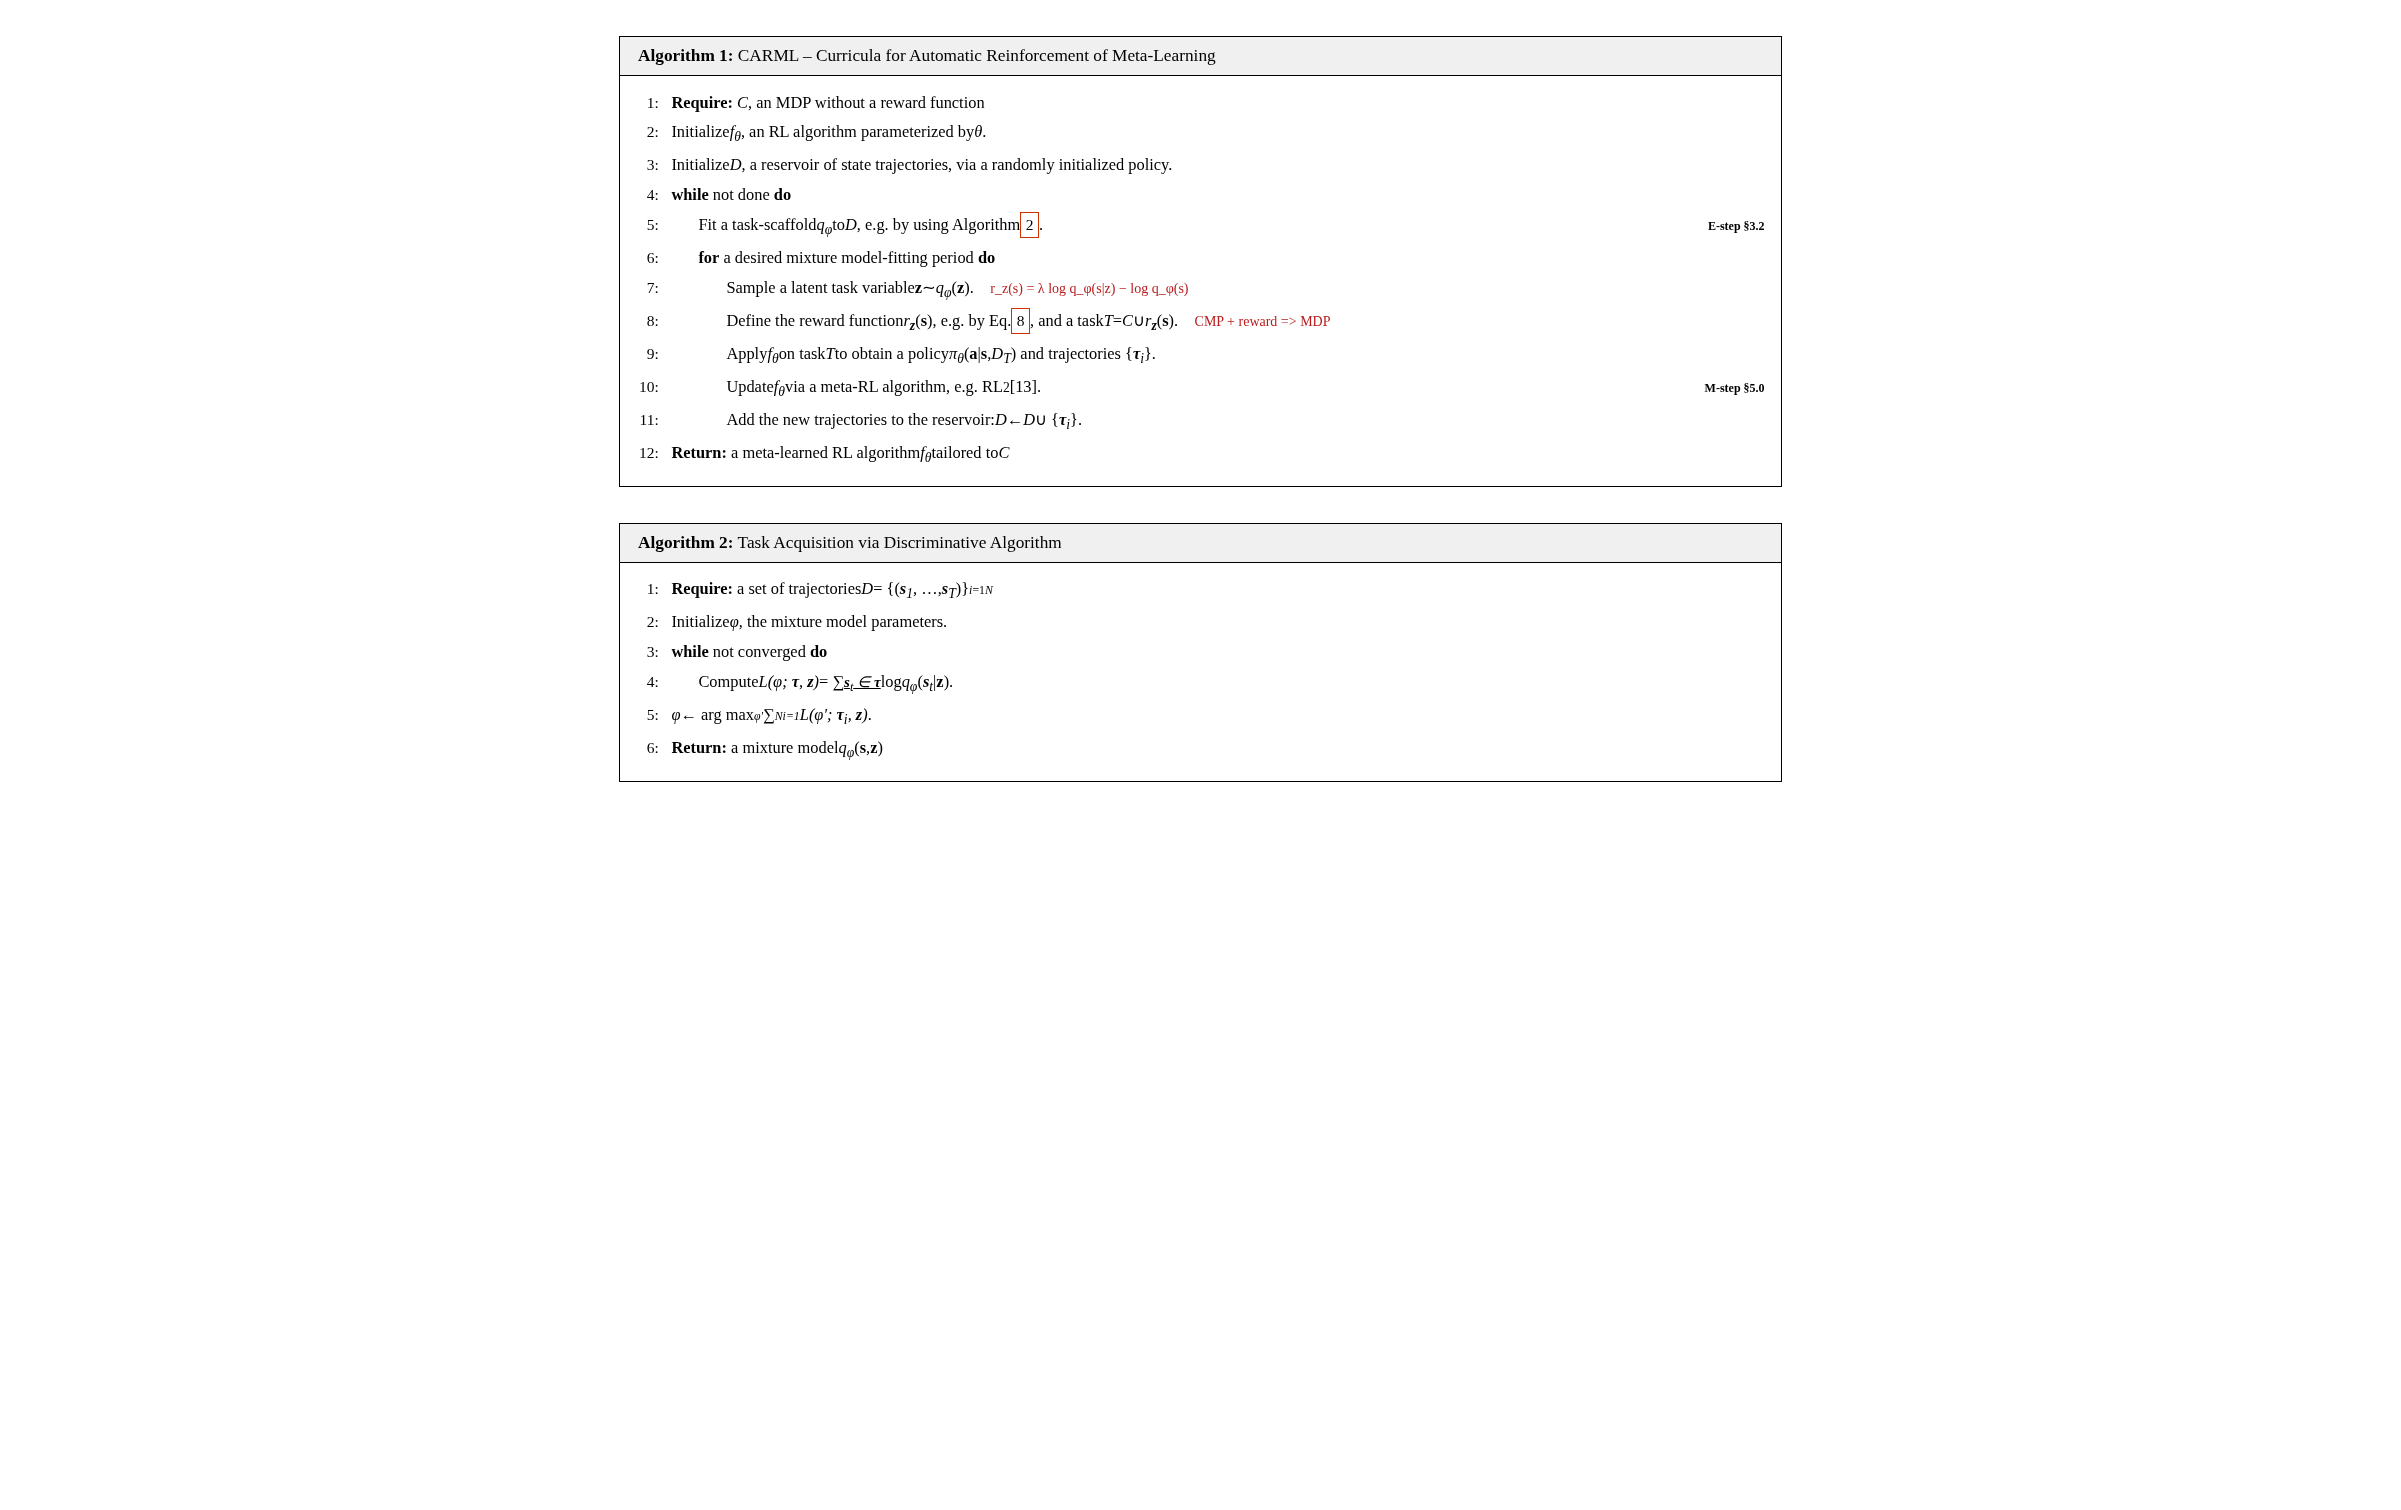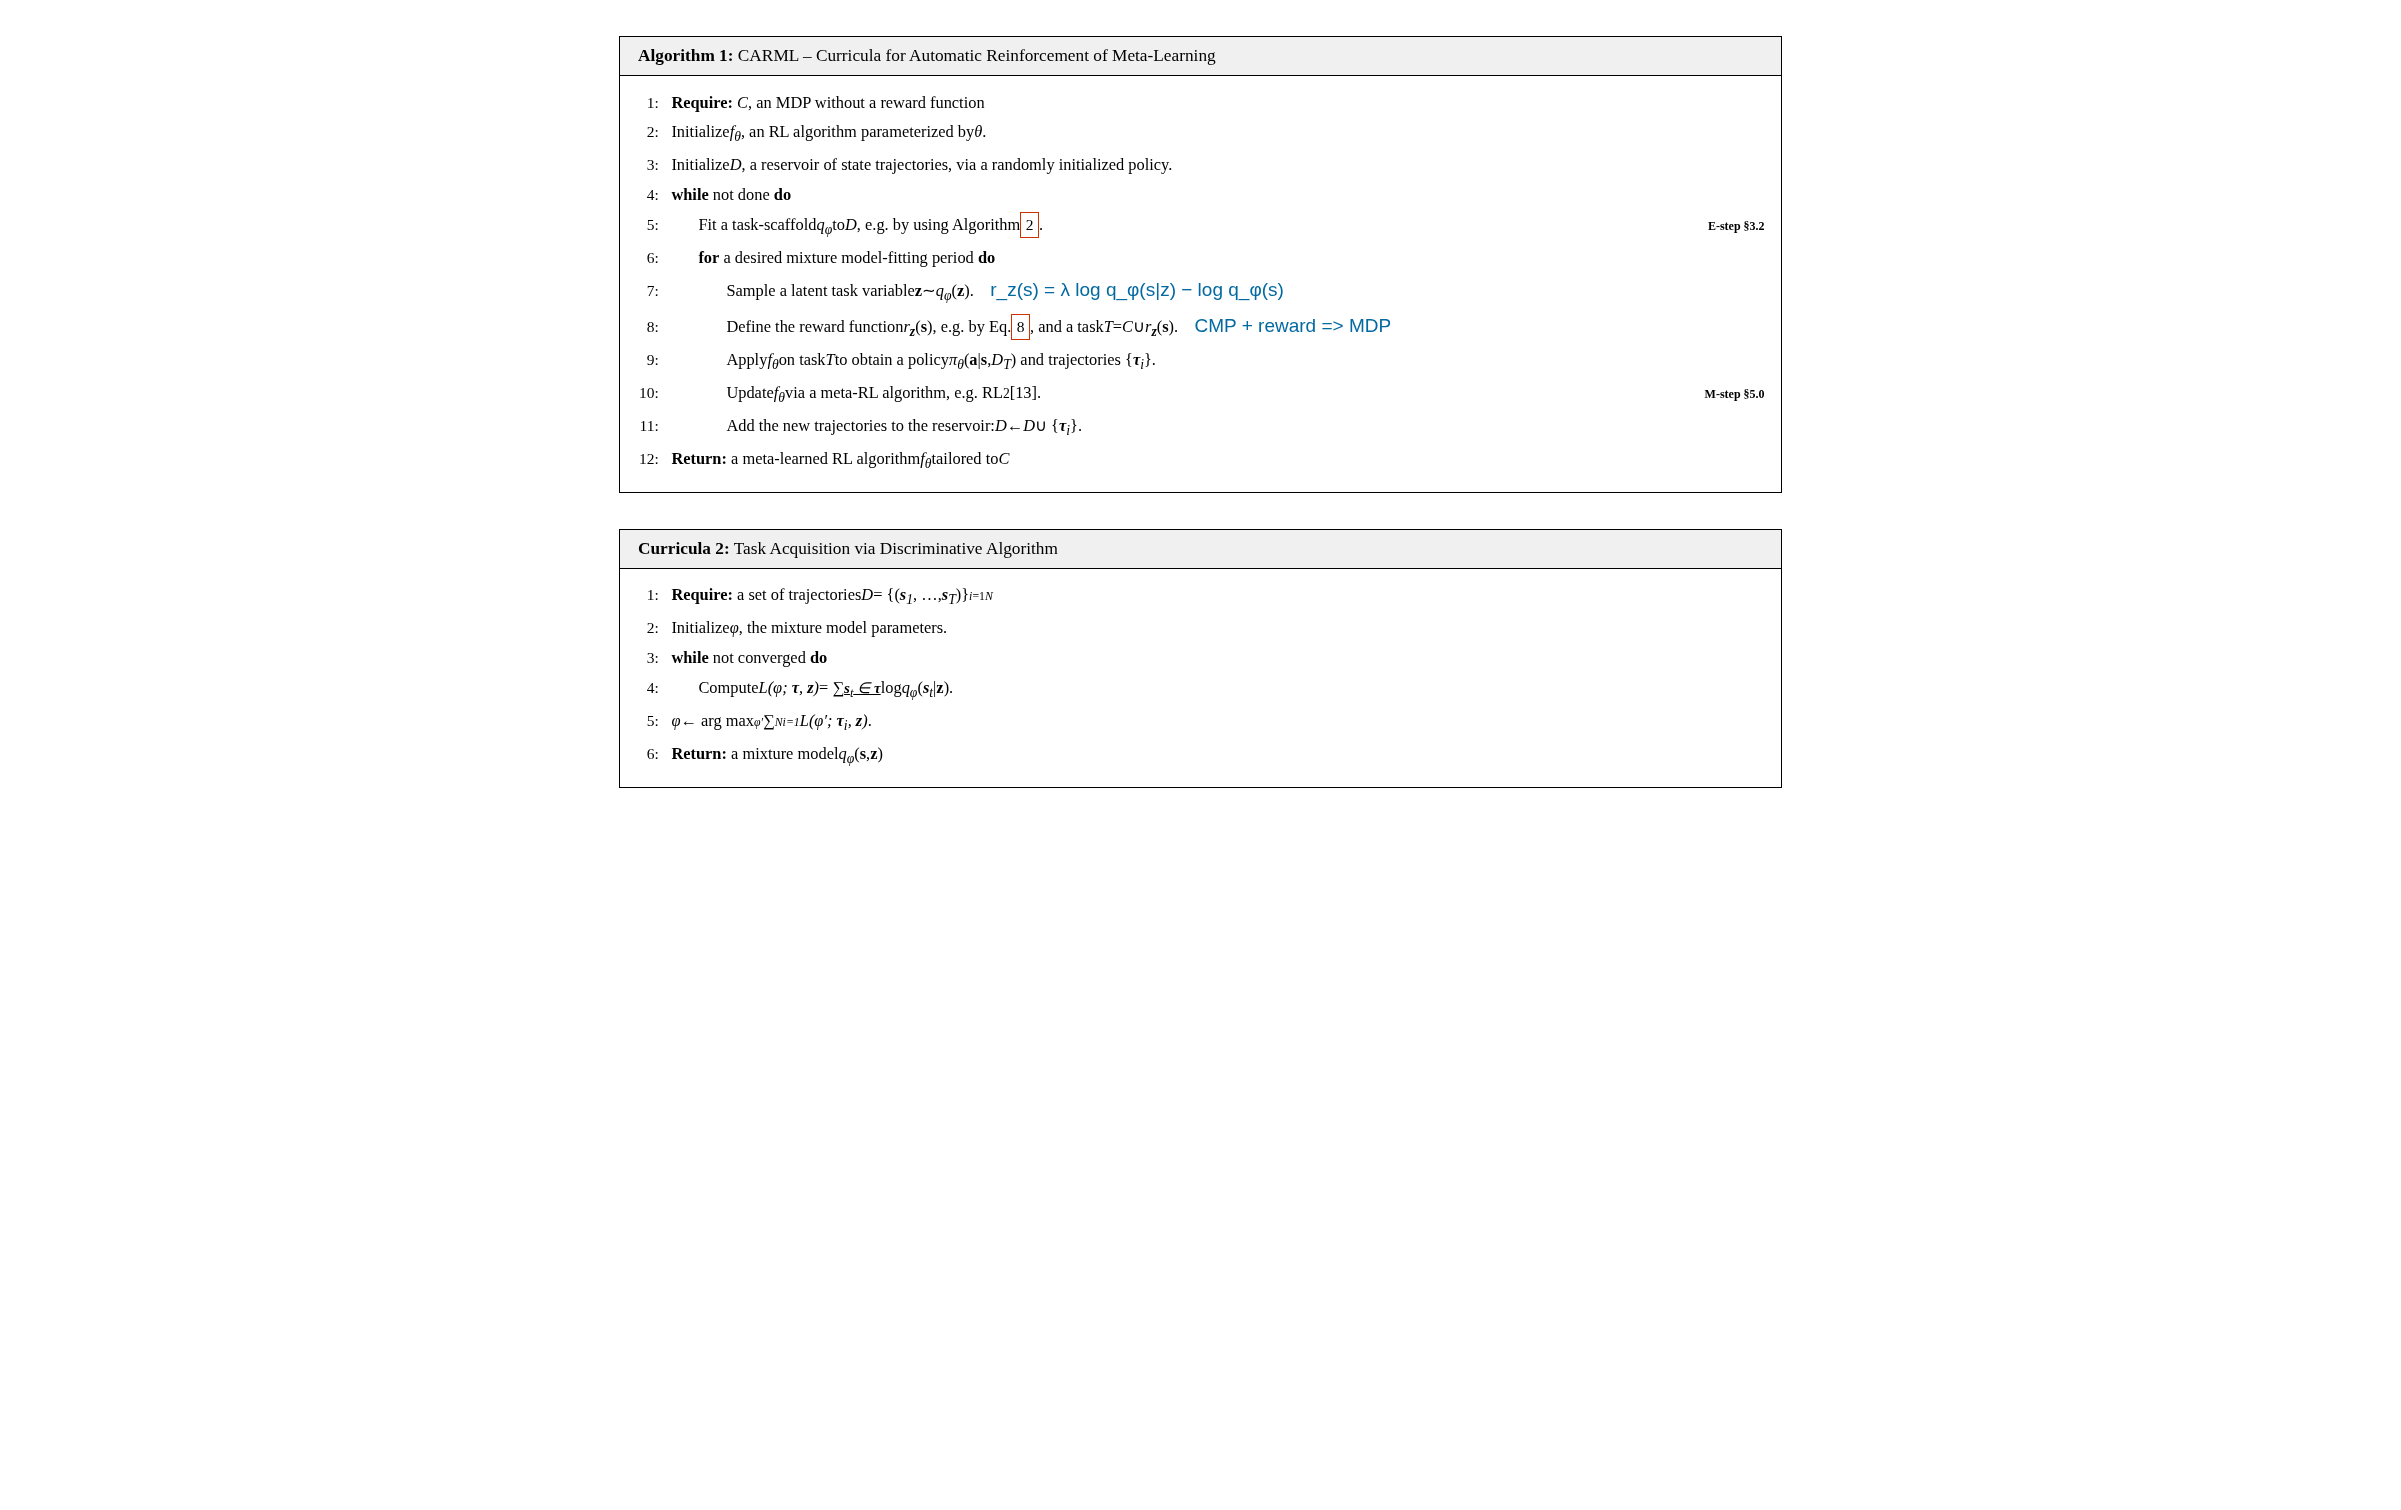--- a/index.html
+++ b/index.html
@@ -54,23 +54,23 @@
     .line-label {
       margin-left: auto;
       font-weight: bold;
       font-size: 12px;
       white-space: nowrap;
       padding-left: 18px;
     }
     .indent1 { padding-left: 27px; text-align: center; }
     .indent2 { padding-left: 55px; }
     .annotation {
-      color: #0369a1;
-      font-family: Liberation Sans, sans-serif;
-      font-size: 19px;
+      color: #b91c1c;
+      font-family: Liberation Serif, serif;
+      font-size: 14px;
       margin-left: 16.4px;
     }
     .boxed-ref {
       border: 1.4px solid #cc3300;
       padding: 0px 4.5px;
       color: #000;
       font-size: 15.5px;
     }
     .math {
       font-style: italic;
@@ -172,21 +172,21 @@
       <span class="line-content">
         <strong>Return:</strong>&nbsp;a meta-learned RL algorithm <span class="math"><i>f</i><sub>θ</sub></span> tailored to <span class="math"><i>C</i></span>
       </span>
     </div>
 
   </div>
 </div>
 
 <div class="algorithm-box">
   <div class="algorithm-header">
-    <strong>Curricula 2:</strong>
+    <strong>Algorithm 2:</strong>
     <span> Task Acquisition via Discriminative Algorithm</span>
   </div>
   <div class="algorithm-body">
 
     <div class="line">
       <span class="line-num">1:</span>
       <span class="line-content">
         <strong>Require:</strong>&nbsp;a set of trajectories <span class="math"><i>D</i></span> = {(<span class="math"><b>s</b><sub>1</sub></span>, …, <span class="math"><b>s</b><sub>T</sub></span>)}<sub style="font-size:11.8px;"><i>i</i>=1</sub><sup style="font-size:11.8px;"><i>N</i></sup>
       </span>
     </div>

